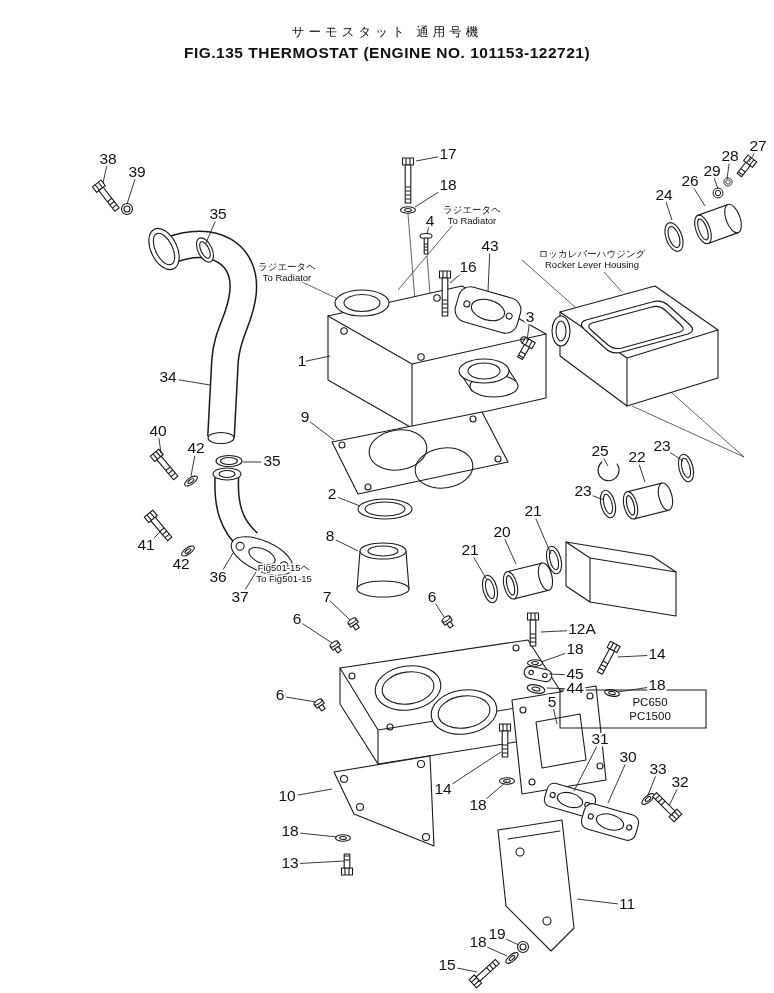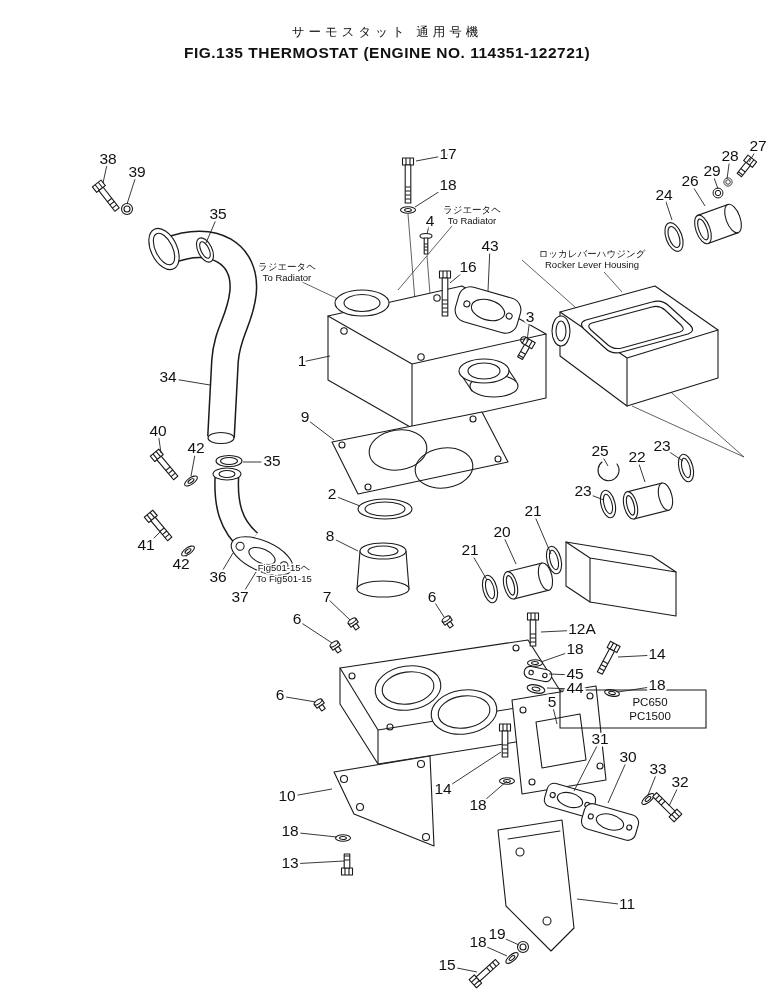--- a/index.html
+++ b/index.html
@@ -17,21 +17,21 @@
   .note{font-family:"Liberation Sans",sans-serif;font-size:9.5px;fill:#111;text-anchor:middle;paint-order:stroke;stroke:#fff;stroke-width:3px;}
   .model{font-size:11.5px;}
   #diagram defs g > *{stroke:#1a1a1a;stroke-width:1.1;fill:#fff;stroke-linejoin:round;}
 </style>
 </head>
 <body>
 
 <div class="page">
   <div class="header">
     <div class="t-jp">サーモスタット 通用号機</div>
-    <div class="t-en">FIG.135  THERMOSTAT (ENGINE NO. 114351-122721)</div>
+    <div class="t-en">FIG.135  THERMOSTAT (ENGINE NO. 101153-122721)</div>
   </div>
 
   <svg id="diagram" width="774" height="993" viewBox="0 0 774 993" xmlns="http://www.w3.org/2000/svg">
     <defs>
       <g id="bolt-long">
         <rect x="-5.5" y="-7" width="11" height="7"></rect>
         <path d="M -2,-7 V 0 M 2,-7 V 0"></path>
         <rect x="-2.8" y="0" width="5.6" height="38"></rect>
         <path d="M -2.8,22 h5.6 M -2.8,26 h5.6 M -2.8,30 h5.6 M -2.8,34 h5.6"></path>
       </g>

